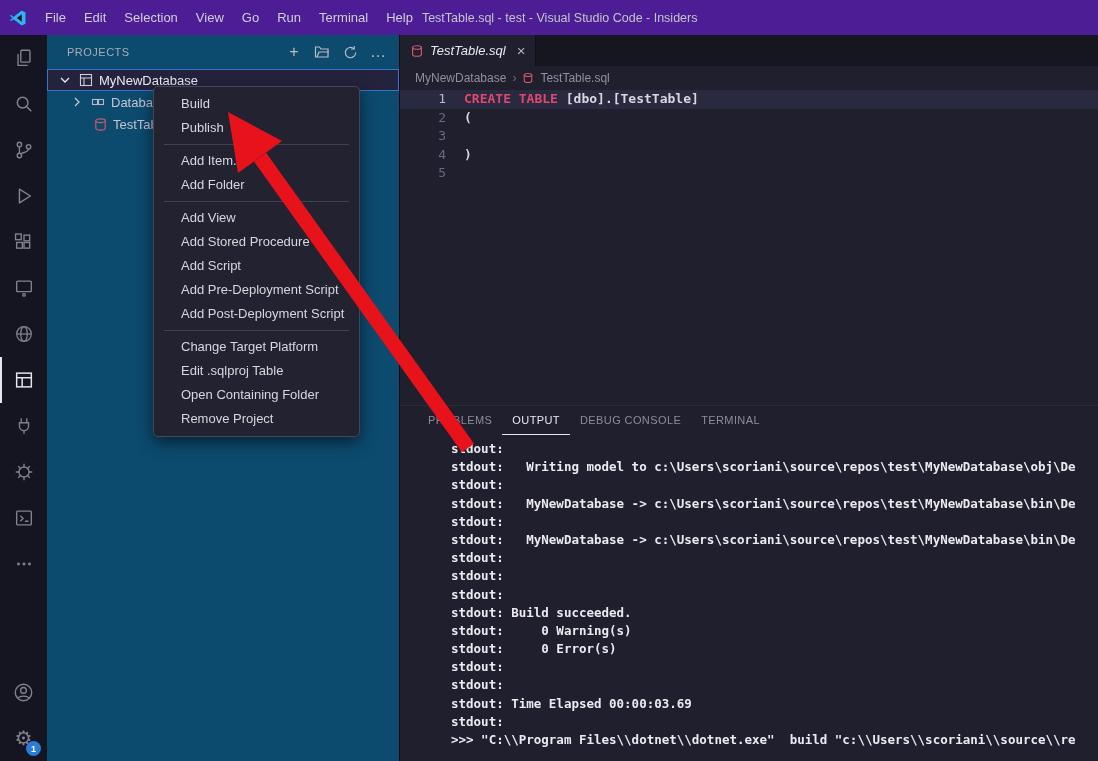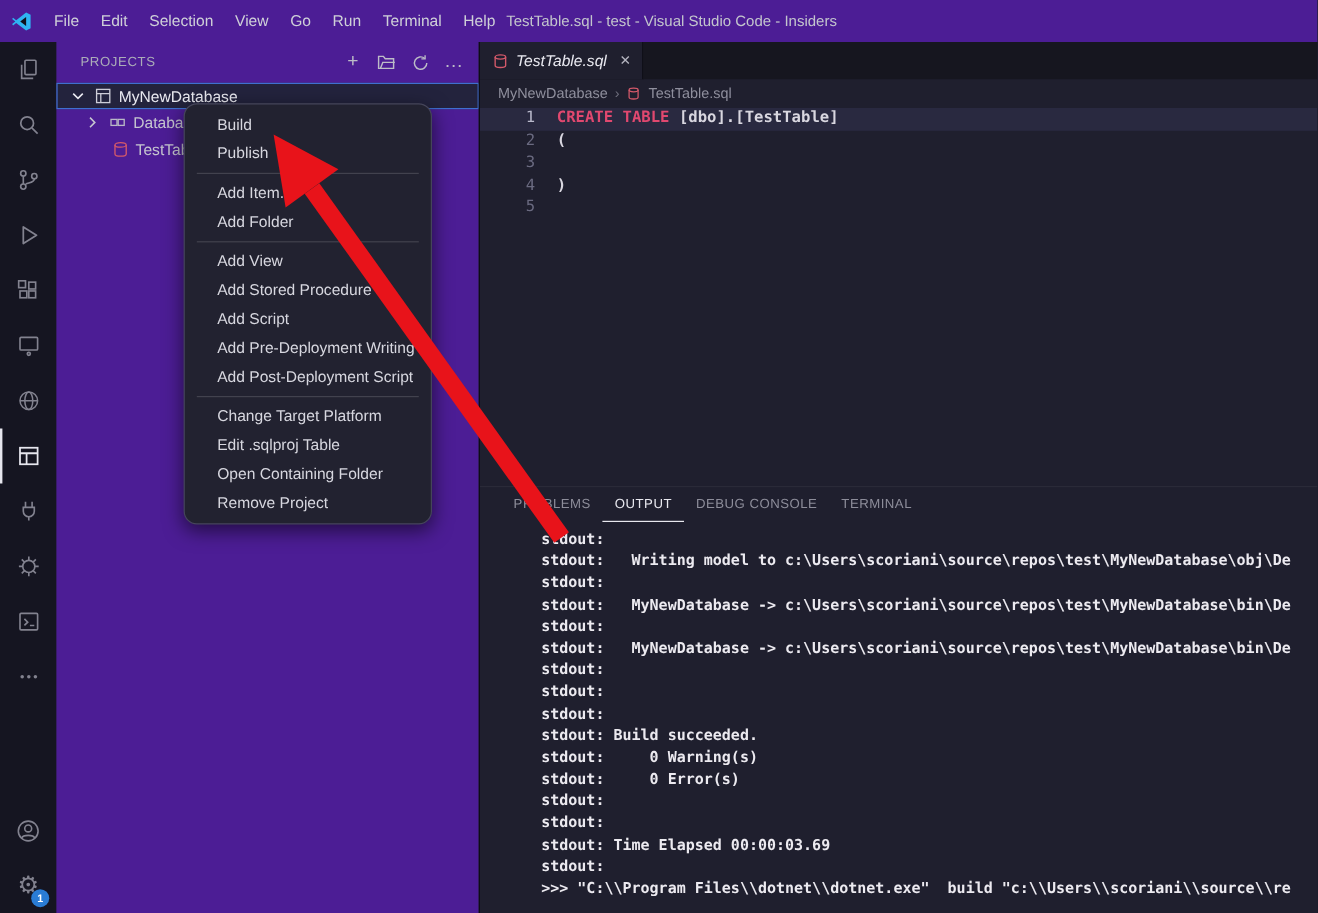--- a/index.html
+++ b/index.html
@@ -25,21 +25,21 @@
   .ab-item { width:47px; height:46px; display:flex; align-items:center; justify-content:center;
              color:#82828f; position:relative; cursor:pointer; }
   .ab-item.active { color:#e6e6ee; box-shadow: inset 2px 0 0 #e6e6ee; }
   .ab-bottom { margin-top:auto; }
   .ab-gear { font-size:20px; line-height:1; }
   .badge { position:absolute; right:6px; bottom:5px; background:#2a7cd4; color:#fff;
            border-radius:50%; min-width:15px; height:15px; font-size:9px; display:flex;
            align-items:center; justify-content:center; font-weight:bold; }
 
   
-  .sidebar { width:352px; background:#4c1d95; flex:none; display:flex; flex-direction:column;
+  .sidebar { width:352px; background:#0c4a6e; flex:none; display:flex; flex-direction:column;
              font-size:13px; color:#c5c5cf; }
   .sb-header { height:34px; display:flex; align-items:center; padding:0 10px 0 20px; flex:none; }
   .sb-title { font-size:11px; letter-spacing:.5px; flex:1; color:#abacb8; }
   .sb-actions { display:flex; gap:6px; align-items:center; }
   .sb-action { width:22px; height:22px; display:flex; align-items:center; justify-content:center;
                color:#bcbcc7; border-radius:4px; cursor:pointer; font-size:16px; }
   .tree { display:flex; flex-direction:column; }
   .tree-row { height:22px; display:flex; align-items:center; gap:5px; cursor:pointer; white-space:nowrap; }
   .tree-row.selected { background:#23233d; outline:1px solid #3f6fd0; outline-offset:-1px; color:#e9e9f0; }
   .indent-1 { padding-left:10px; } .indent-2 { padding-left:22px; } .indent-3 { padding-left:46px; }
@@ -72,21 +72,21 @@
   .panel-tabs { height:29px; display:flex; padding-left:18px; align-items:stretch; flex:none; }
   .panel-tab { font-size:11px; letter-spacing:.4px; color:#8d8d9a; padding:0 10px;
                display:flex; align-items:center; border-bottom:1px solid transparent; cursor:pointer; }
   .panel-tab.active { color:#e8e8ef; border-bottom-color:#e8e8ef; }
   .panel-content { flex:1; overflow:hidden; font-family:"DejaVu Sans Mono", monospace;
                    font-size:12.5px; font-weight:700; color:#eceaf0; padding:5px 0 0 51px; }
   .out-line { height:18.2px; line-height:18.2px; white-space:pre; }
 
   
   .context-menu { position:absolute; left:153px; top:86px; width:207px; background:#222230;
-                  border:1px solid #45455a; border-radius:11px; box-shadow:0 5px 16px rgba(0,0,0,.55);
+                  border:1px solid #45455a; border-radius:5px; box-shadow:0 5px 16px rgba(0,0,0,.55);
                   padding:5px 0; z-index:40; font-size:13px; color:#d7d7df; }
   .cm-item { height:24px; line-height:24px; padding-left:27px; cursor:pointer; white-space:nowrap; }
   .cm-sep { height:1px; background:#42424e; margin:4px 10px; }
 
   .arrow-overlay { position:absolute; left:0; top:0; z-index:60; pointer-events:none; }
   svg.i { display:block; }
 </style>
 </head>
 <body>
 
@@ -336,21 +336,21 @@
   <div class="context-menu">
       <div class="cm-item">Build</div>
       <div class="cm-item">Publish</div>
       <div class="cm-sep"></div>
       <div class="cm-item">Add Item...</div>
       <div class="cm-item">Add Folder</div>
       <div class="cm-sep"></div>
       <div class="cm-item">Add View</div>
       <div class="cm-item">Add Stored Procedure</div>
       <div class="cm-item">Add Script</div>
-      <div class="cm-item">Add Pre-Deployment Writing</div>
+      <div class="cm-item">Add Pre-Deployment Script</div>
       <div class="cm-item">Add Post-Deployment Script</div>
       <div class="cm-sep"></div>
       <div class="cm-item">Change Target Platform</div>
       <div class="cm-item">Edit .sqlproj Table</div>
       <div class="cm-item">Open Containing Folder</div>
       <div class="cm-item">Remove Project</div>
     </div>
 
   <svg class="arrow-overlay" width="1098" height="761" viewBox="0 0 1098 761">
     <line x1="468" y1="448" x2="260" y2="157" stroke="#e8131a" stroke-width="15"></line>

